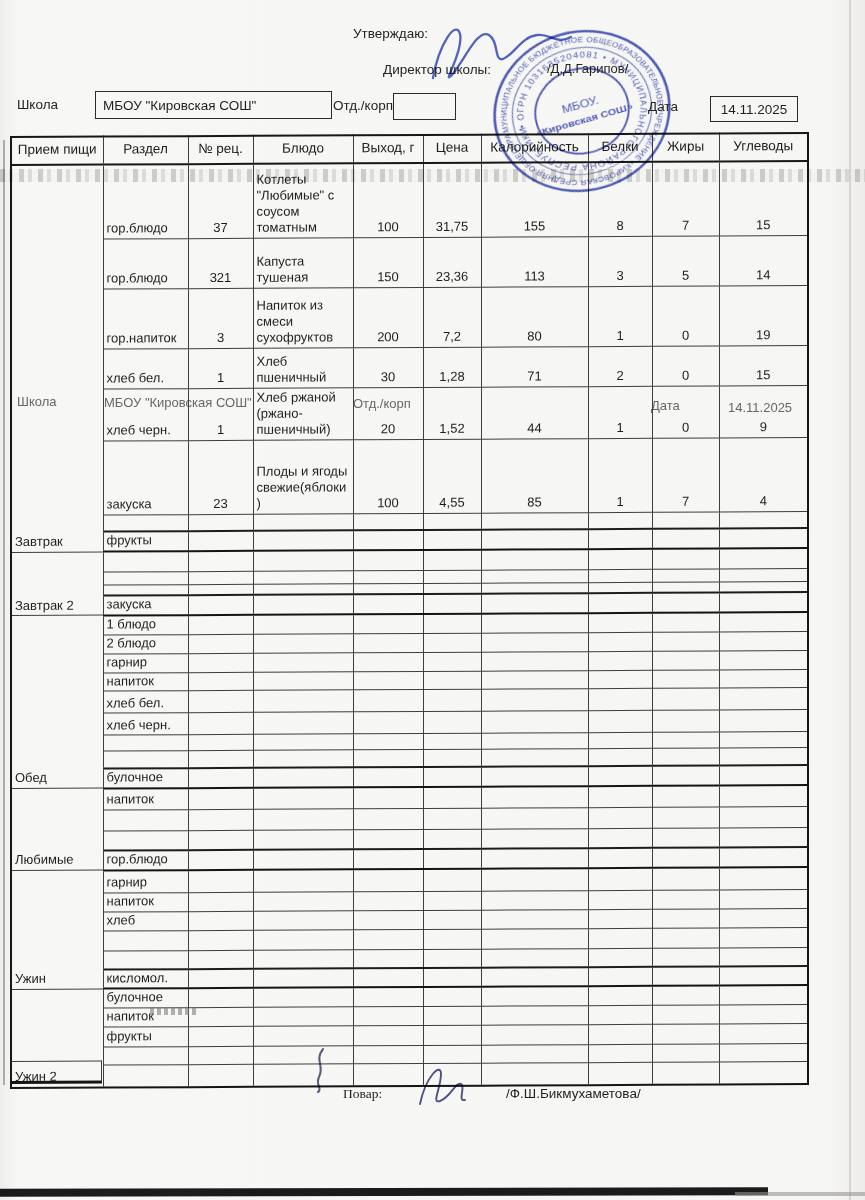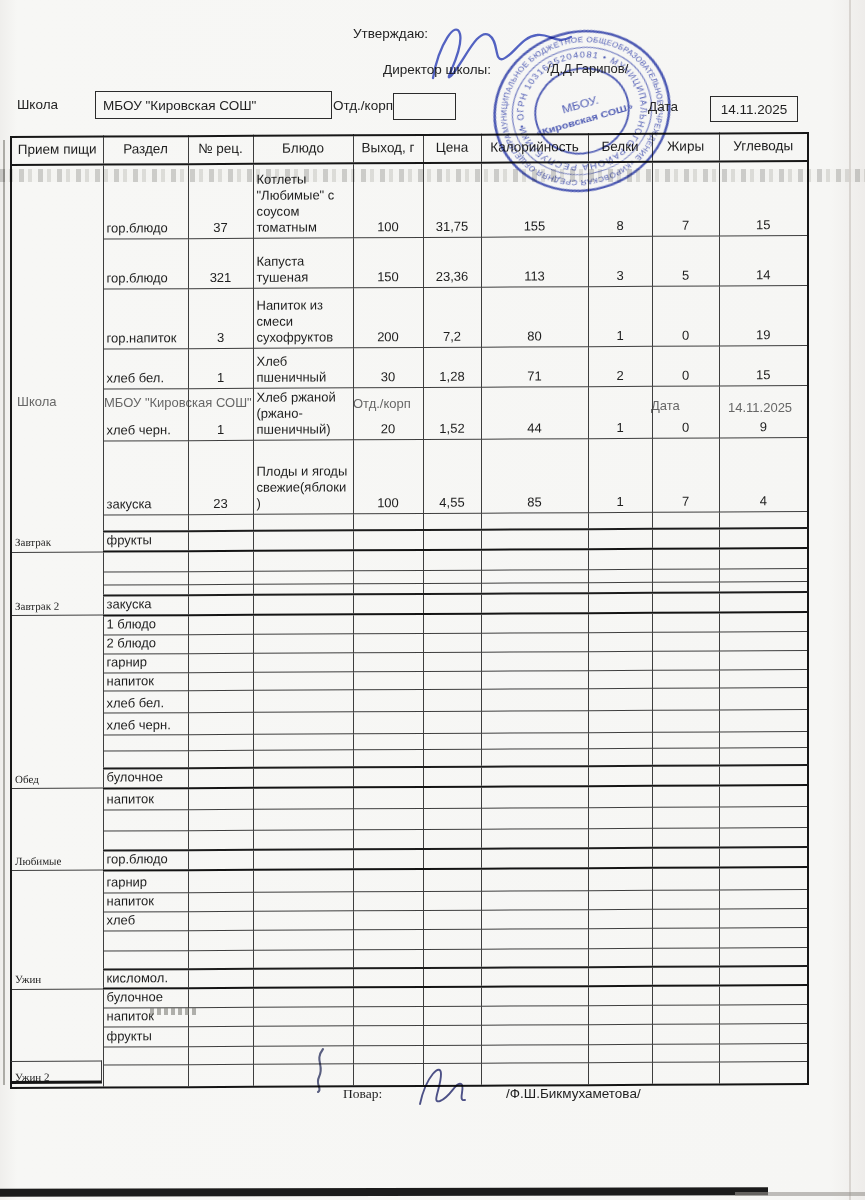--- a/index.html
+++ b/index.html
@@ -25,21 +25,21 @@
     padding:0 3px 2px; vertical-align:bottom; overflow:hidden; font-weight:400;
   }
   table.menu thead th{
     font-size:13.5px; vertical-align:middle;
     border-bottom:2.2px solid #171717; height:22px; padding:1px 2px 3px;
   }
   td.c-razdel{text-align:left;}
   td.c-dish{vertical-align:top; text-align:left; overflow-wrap:break-word; padding-top:1px;}
   td.c-rec, td.c-out, td.c-price, td.c-cal, td.c-prot, td.c-fat, td.c-carb{text-align:center;}
   td.meal{vertical-align:top; text-align:left;}
-  .meal-label{font-size:11px; padding-top:1px;font-family:Liberation Serif, serif;}
+  .meal-label{font-size:13px; padding-top:1px;}
   .meal-label.offset{padding-top:49px;}
   tr.sec-end td{border-bottom:2.5px solid #141414;}
   tr.sec-top td{border-top:2px solid #1d1d1d;}
   
   .stripe{
     left:0; right:0; top:169px; height:13px; z-index:6; pointer-events:none; opacity:.55;
     background:repeating-linear-gradient(90deg,
       rgba(110,110,104,.55) 0 5px, rgba(200,200,194,.12) 5px 9px,
       rgba(140,140,132,.45) 9px 13px, rgba(210,210,204,.1) 13px 19px);
     filter:blur(.5px); mix-blend-mode:multiply;

